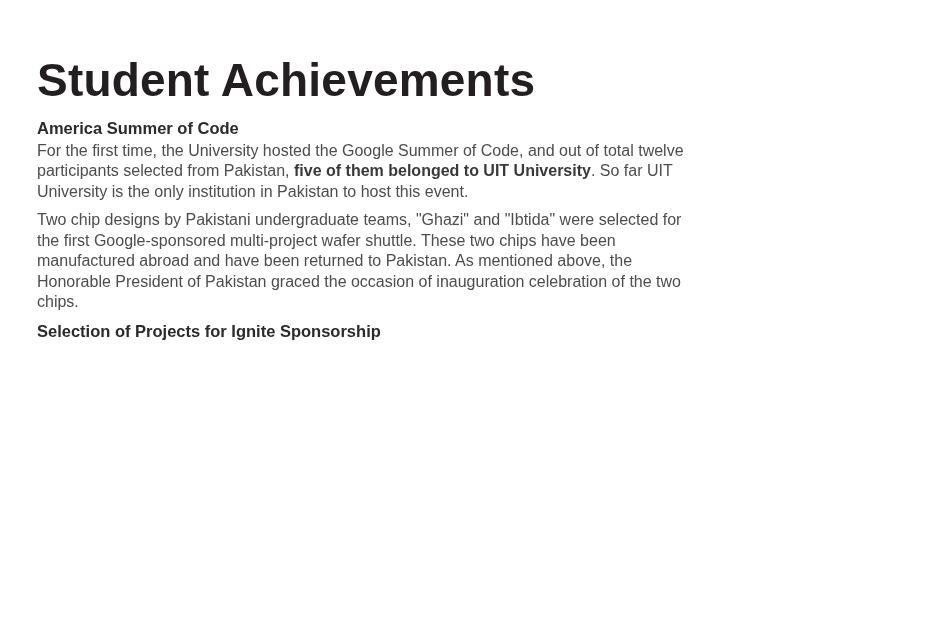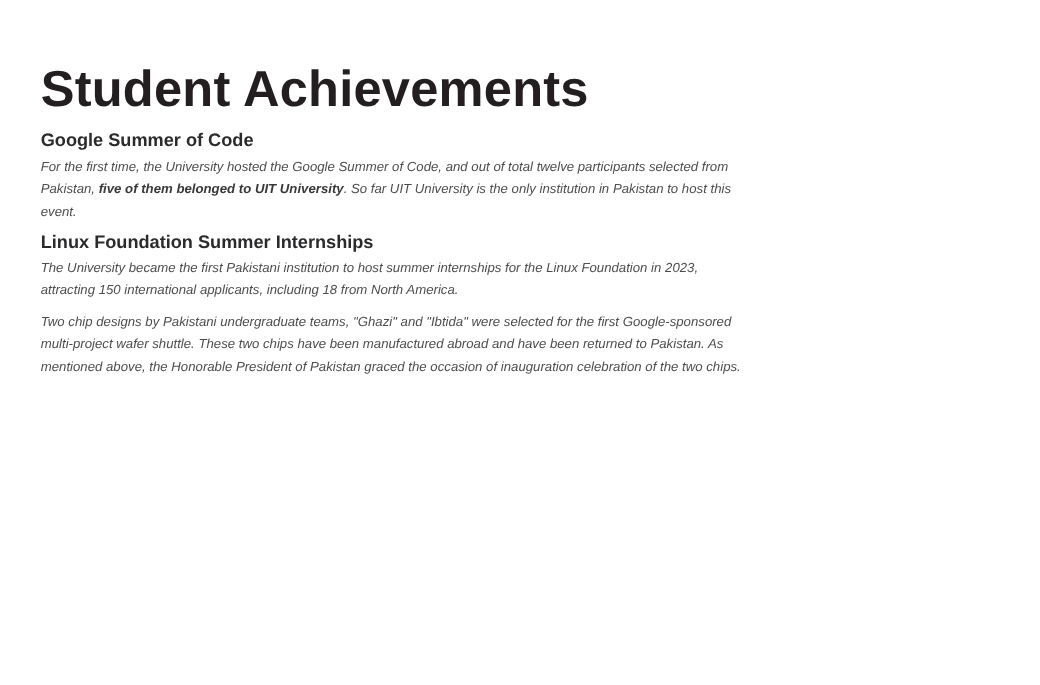--- a/index.html
+++ b/index.html
@@ -36,52 +36,48 @@
     margin: 0 0 8px 0;
   }
   .section-heading {
     font-size: 16.5px;
     font-weight: 700;
     line-height: 20.5px;
     color: #2b2a2c;
     margin: 0;
   }
   .section-body {
-    font-size: 12px;
+    font-size: 16px;
     font-weight: 400;
     line-height: 20.5px;
     color: #4d4d4f;
     margin: 2px 0 0 0;
-    font-style: italic;
   }
   .bold-inline {
     font-weight: 700;
     color: #39393b;
   }
 </style>
 </head>
 <body>
 
 <div class="page">
 
   <h1 class="page-title">Student Achievements</h1>
 
   <div class="content">
 
     <div class="section">
-      <h2 class="section-heading">Google Summer of Code</h2>
+      <h2 class="section-heading">America Summer of Code</h2>
       <p class="section-body"><span>For the first time, the University hosted the Google Summer of Code, and out of total twelve participants selected from Pakistan, </span><span class="bold-inline">five of them belonged to UIT University</span><span>. So far UIT University is the only institution in Pakistan to host this event.</span></p>
     </div>
 
-    <div class="section">
-      <h2 class="section-heading">Linux Foundation Summer Internships</h2>
-      <p class="section-body">The University became the first Pakistani institution to host summer internships for the Linux Foundation in 2023, attracting 150 international applicants, including 18 from North America.</p>
-    </div>
 
     <div class="section">
       <p class="section-body">Two chip designs by Pakistani undergraduate teams, "Ghazi" and "Ibtida" were selected for the first Google-sponsored multi-project wafer shuttle. These two chips have been manufactured abroad and have been returned to Pakistan. As mentioned above, the Honorable President of Pakistan graced the occasion of inauguration celebration of the two chips.</p>
     </div>
 
     <div class="section">
+      <h2 class="section-heading">Selection of Projects for Ignite Sponsorship</h2>
     </div>
 
   </div>
 </div>
 
 </body></html>

